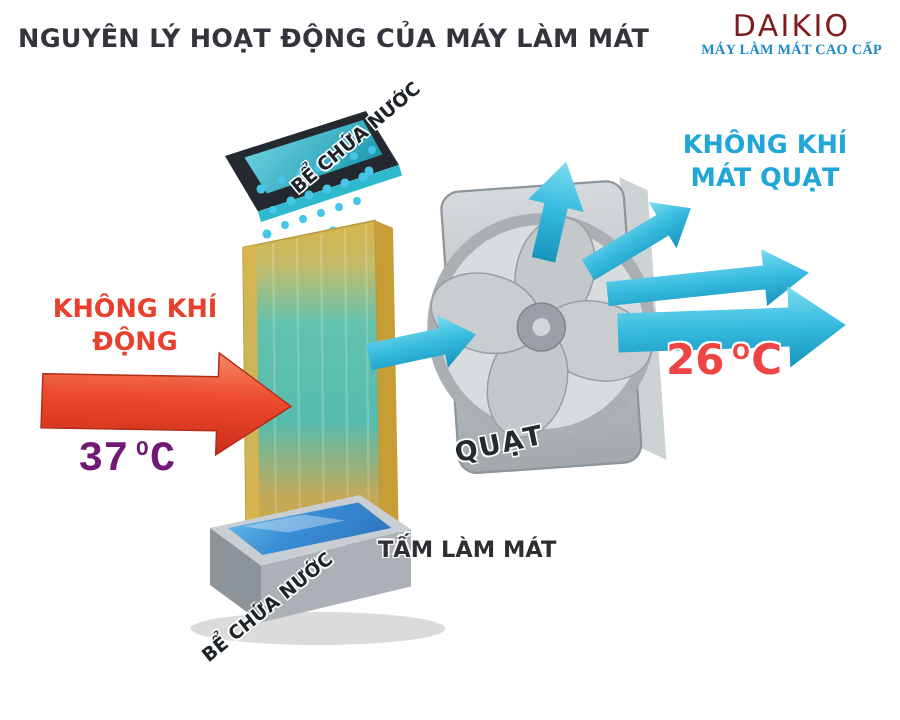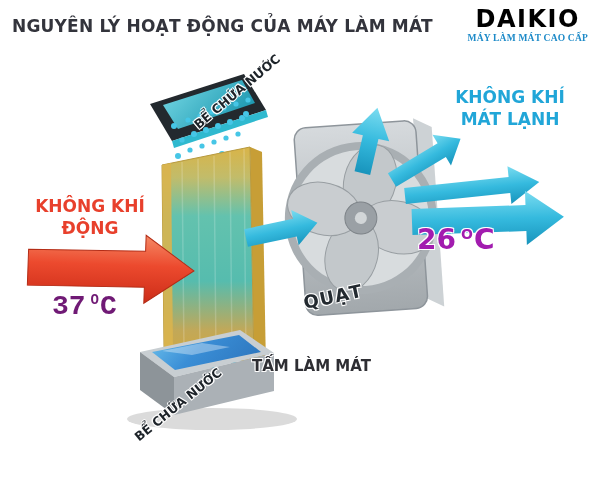--- a/index.html
+++ b/index.html
@@ -9,27 +9,27 @@
   }
   .stage{position:relative;width:600px;height:480px;background:#ffffff;}
   .stage svg{position:absolute;left:0;top:0;}
   .lbl{position:absolute;white-space:nowrap;}
   .halo{
     text-shadow:-1px -1px 0 rgba(255,255,255,.95),1px -1px 0 rgba(255,255,255,.95),
                 -1px 1px 0 rgba(255,255,255,.95),1px 1px 0 rgba(255,255,255,.95);
   }
   .title{left:12px;top:16px;font-size:17px;font-weight:bold;color:#33343c;letter-spacing:.2px;}
   .brand{position:absolute;right:12px;top:6px;text-align:center;}
-  .brand-name{font-size:24px;font-weight:bold;color:#000000;letter-spacing:1.5px;line-height:1.1;}
+  .brand-name{font-size:20px;font-weight:normal;color:#7f1d1d;letter-spacing:1.5px;line-height:1.1;}
   .brand-tagline{font-size:9.5px;font-weight:bold;color:#1d8ac8;letter-spacing:.2px;margin-top:1px;font-family:Liberation Serif, serif;}
   .hot-label{left:14px;top:195px;width:152px;text-align:center;color:#e8402c;font-weight:bold;font-size:17px;line-height:1.3;}
   .hot-temp{left:52px;top:291px;color:#701a75;font-weight:bold;font-size:28px;font-family:Liberation Mono, monospace;}
   .hot-temp sup,.cool-temp sup{font-size:14px;margin-left:5px;margin-right:1px;}
   .cool-label{left:432px;top:86px;width:156px;text-align:center;color:#21a6d8;font-weight:bold;font-size:17px;line-height:1.3;}
-  .cool-temp{left:417px;top:223px;color:#a21caf;font-weight:bold;font-size:28px;}
+  .cool-temp{left:444px;top:223px;color:#ef4444;font-weight:bold;font-size:28px;}
   .tank-top-label{
     left:181px;top:84px;width:112px;text-align:center;transform:rotate(-40deg);
     font-size:12.5px;font-weight:bold;color:#1d2329;
   }
   .tank-bottom-label{
     left:124px;top:397px;width:108px;text-align:center;transform:rotate(-39deg);
     font-size:12.5px;font-weight:bold;color:#1d2329;
   }
   .fan-label{
     left:296px;top:286px;width:74px;text-align:center;transform:rotate(-12deg);
@@ -197,21 +197,21 @@
 
   <div class="lbl hot-label halo">
     <div>KHÔNG KHÍ</div>
     <div>ĐỘNG</div>
   </div>
 
   <div class="lbl hot-temp halo"><span>37</span><sup>O</sup><span>C</span></div>
 
   <div class="lbl cool-label halo">
     <div>KHÔNG KHÍ</div>
-    <div>MÁT LẠNH</div>
+    <div>MÁT QUẠT</div>
   </div>
 
   <div class="lbl cool-temp halo"><span>26</span><sup>O</sup><span>C</span></div>
 
   <div class="lbl tank-top-label halo">BỂ CHỨA NƯỚC</div>
   <div class="lbl tank-bottom-label halo">BỂ CHỨA NƯỚC</div>
   <div class="lbl fan-label halo">QUẠT</div>
   <div class="lbl pad-label halo">TẤM LÀM MÁT</div>
 
 </div>

